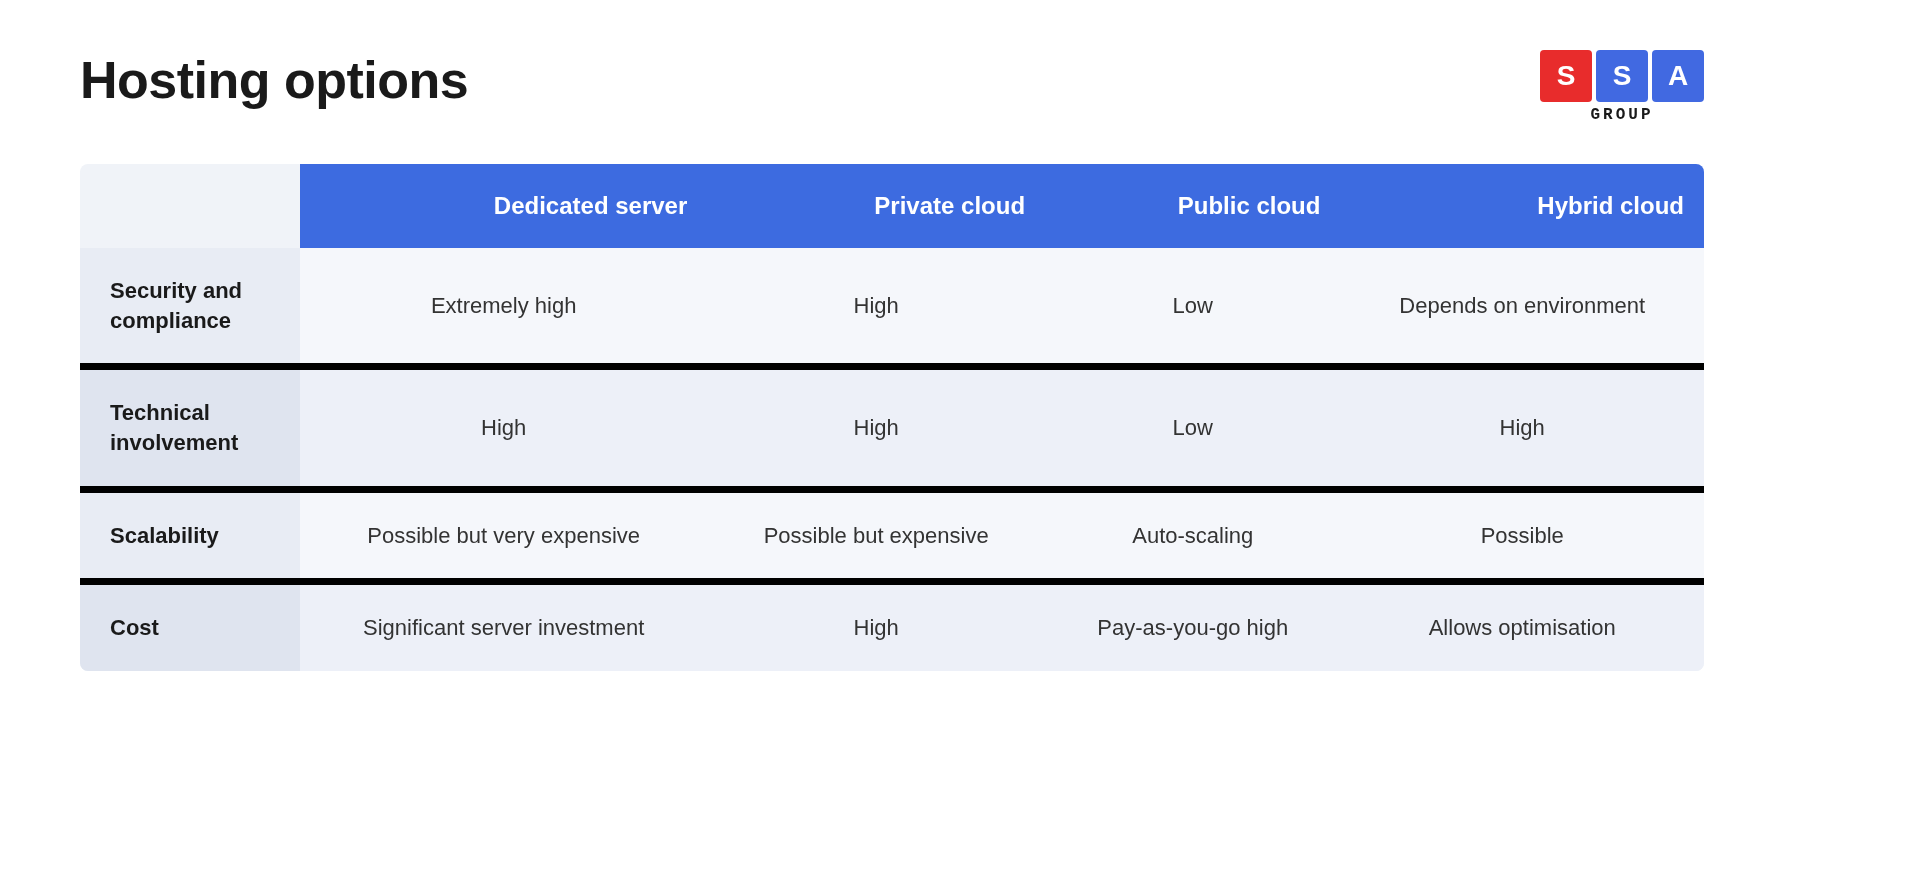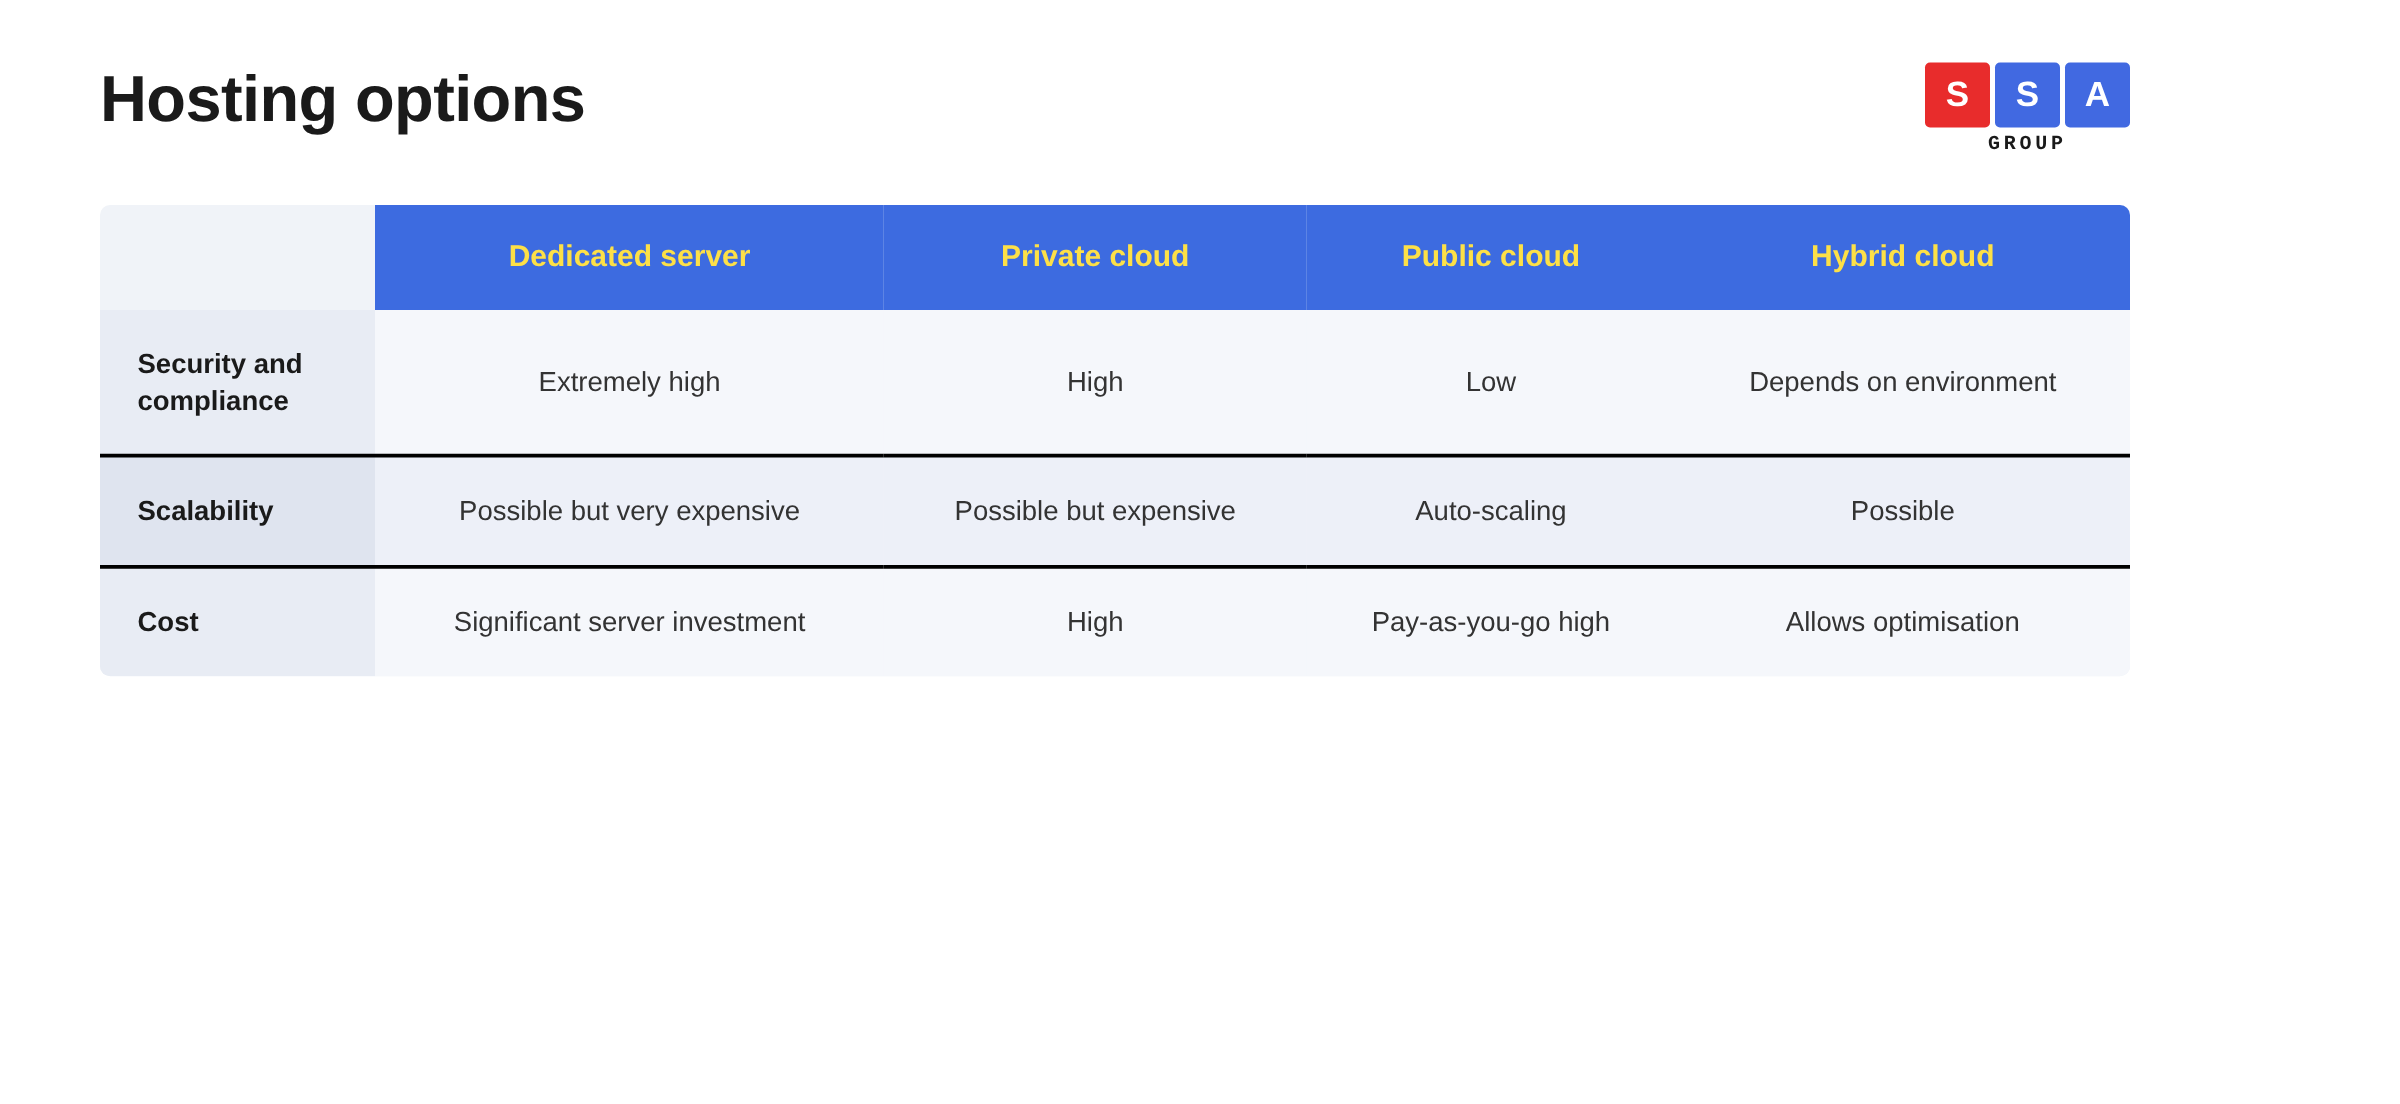--- a/index.html
+++ b/index.html
@@ -103,37 +103,37 @@
       width: 100%;
     }
 
     table {
       width: 100%;
       border-collapse: collapse;
     }
 
     thead tr th {
       padding: 28px 20px;
-      text-align: center;
+      text-align: right;
       font-size: 24px;
       font-weight: 600;
-      color: #fde047;
+      color: #ffffff;
     }
 
     thead tr th:first-child {
       background: transparent;
       width: 220px;
     }
 
     thead tr th.col-header {
       background: #3d6be0;
     }
 
     tbody tr {
-      border-bottom: 3px solid #000000;
+      border-bottom: 7px solid #000000;
     }
 
     tbody tr:last-child {
       border-bottom: none;
     }
 
     tbody tr td {
       padding: 28px 24px;
       text-align: center;
       font-size: 22px;
@@ -201,20 +201,27 @@
       </thead>
       <tbody id="table-body">
       <tr>
             <td>Security and compliance</td>
             <td>Extremely high</td>
             <td>High</td>
             <td>Low</td>
             <td>Depends on environment</td>
           </tr>
           <tr>
+            <td>Technical involvement</td>
+            <td>High</td>
+            <td>High</td>
+            <td>Low</td>
+            <td>High</td>
+          </tr>
+          <tr>
             <td>Scalability</td>
             <td>Possible but very expensive</td>
             <td>Possible but expensive</td>
             <td>Auto-scaling</td>
             <td>Possible</td>
           </tr>
           <tr>
             <td>Cost</td>
             <td>Significant server investment</td>
             <td>High</td>

